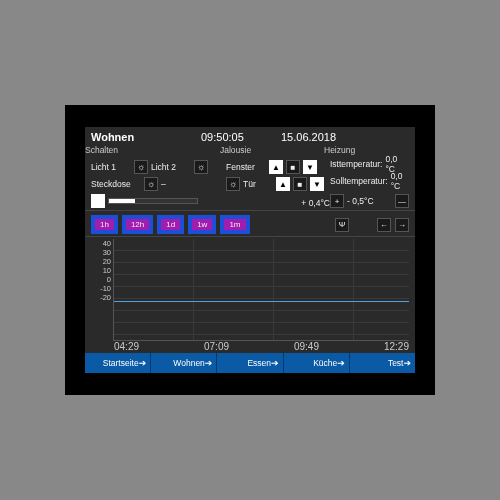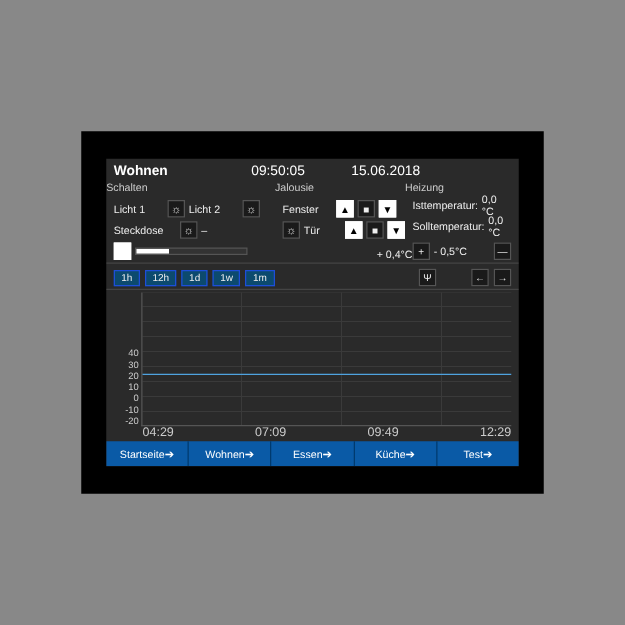--- a/index.html
+++ b/index.html
@@ -68,31 +68,31 @@
     display:flex; align-items:center;
     padding:4px 6px 2px 6px;
     gap:4px;
     font-size:8.5px;
     border-top:1px solid #444;
     border-bottom:1px solid #444;
     margin-top:2px;
   }
   .range-btn{
     padding:1px 5px;
-    background:#0c4a6e;
-    border:1px solid #1d4ed8;
+    background:#a21caf;
+    border:4px solid #1d4ed8;
     font-size:8px; color:#eee;
     cursor:pointer;
   }
   .chart-wrap{
     flex:1; display:flex; padding:2px 6px 0 6px;
     min-height:70px;
   }
   .yaxis{
-    width:22px; display:flex; flex-direction:column; justify-content:flex-end;
+    width:22px; display:flex; flex-direction:column; justify-content:flex-start;
     font-size:7.5px; color:#ccc; text-align:right; padding-right:2px;
     padding-bottom:12px;
   }
   .plot{
     flex:1; position:relative;
     background:
       repeating-linear-gradient(to bottom, transparent 0, transparent 11px, #3a3a3a 11px, #3a3a3a 12px),
       repeating-linear-gradient(to right, transparent 0, transparent 79px, #3a3a3a 79px, #3a3a3a 80px);
     border-left:1px solid #555;
     border-bottom:1px solid #555;
@@ -107,21 +107,21 @@
     position:absolute; left:0; right:0;
     height:1px; background:#4fa3e0;
     bottom:38%;
   }
   .navbar{
     display:flex;
     background:#0a5aa6;
     height:20px;
   }
   .nav-item{
-    flex:1; display:flex; align-items:center; justify-content:center;
+    flex:1; display:flex; align-items:center; justify-content:flex-end;
     padding:0 4px;
     font-size:8.5px; color:#fff;
     border-right:1px solid #003a6e;
     cursor:pointer;
   }
   .nav-item:last-child{ border-right:none; }
   .arrow-right::after{
     content:"➔"; font-size:9px; color:#fff;
   }
   .icon-lamp::before{ content:"☼"; font-size:9px; }

